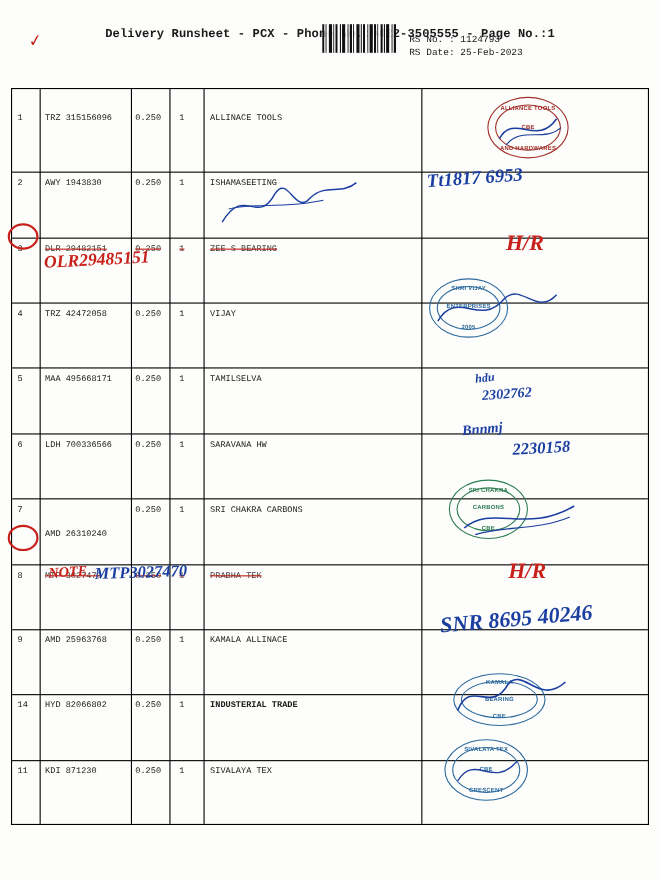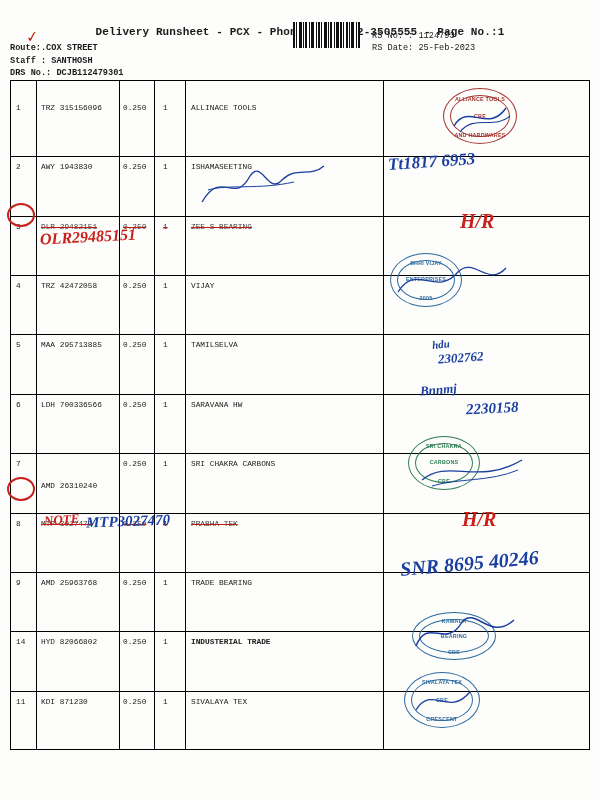--- a/index.html
+++ b/index.html
@@ -240,33 +240,20 @@
     <div>
       <span>RS No. :</span>
       <span>1124793</span>
     </div>
     <div>
       <span>RS Date:</span>
       <span>25-Feb-2023</span>
     </div>
   </div>
 
-  <div class="route-block">
-    <div>
-      <span>Route:</span><span>.COX STREET</span>
-    </div>
-    <div>
-      <span>Staff :</span>
-      <span>SANTHOSH</span>
-    </div>
-    <div>
-      <span>DRS No.:</span>
-      <span>DCJB112479301</span>
-    </div>
-  </div>
 
   <div class="red-tick ink">✓</div>
 
   <div class="table">
 
     <div class="vline" style="left:25px"></div>
     <div class="vline" style="left:108px"></div>
     <div class="vline" style="left:143px"></div>
     <div class="vline" style="left:174px"></div>
     <div class="vline" style="left:372px"></div>
@@ -290,21 +277,21 @@
         <div class="cell strike" style="left: 152px; top: 141.727px;">1</div>
         <div class="cell strike" style="left: 180px; top: 141.727px;">ZEE S BEARING</div>
         <div class="rowline" style="top: 194.091px;"></div>
         <div class="cell" style="left: 5px; top: 201.091px;">4</div>
         <div class="cell" style="left: 30px; top: 201.091px;">TRZ 42472058</div>
         <div class="cell" style="left: 112px; top: 201.091px;">0.250</div>
         <div class="cell" style="left: 152px; top: 201.091px;">1</div>
         <div class="cell" style="left: 180px; top: 201.091px;">VIJAY</div>
         <div class="rowline" style="top: 253.455px;"></div>
         <div class="cell" style="left: 5px; top: 260.455px;">5</div>
-        <div class="cell" style="left: 30px; top: 260.455px;">MAA 295713885</div>
+        <div class="cell" style="left: 30px; top: 260.455px;">MAA 495668171</div>
         <div class="cell" style="left: 112px; top: 260.455px;">0.250</div>
         <div class="cell" style="left: 152px; top: 260.455px;">1</div>
         <div class="cell" style="left: 180px; top: 260.455px;">TAMILSELVA</div>
         <div class="rowline" style="top: 312.818px;"></div>
         <div class="cell" style="left: 5px; top: 319.818px;">6</div>
         <div class="cell" style="left: 30px; top: 319.818px;">LDH 700336566</div>
         <div class="cell" style="left: 112px; top: 319.818px;">0.250</div>
         <div class="cell" style="left: 152px; top: 319.818px;">1</div>
         <div class="cell" style="left: 180px; top: 319.818px;">SARAVANA HW</div>
         <div class="rowline" style="top: 372.182px;"></div>
@@ -317,21 +304,21 @@
         <div class="cell" style="left: 5px; top: 438.545px;">8</div>
         <div class="cell strike" style="left: 30px; top: 438.545px;">MTP 3027470</div>
         <div class="cell strike" style="left: 112px; top: 438.545px;">0.250</div>
         <div class="cell strike" style="left: 152px; top: 438.545px;">1</div>
         <div class="cell strike" style="left: 180px; top: 438.545px; text-align: right;">PRABHA TEK</div>
         <div class="rowline" style="top: 490.909px;"></div>
         <div class="cell" style="left: 5px; top: 497.909px;">9</div>
         <div class="cell" style="left: 30px; top: 497.909px;">AMD 25963768</div>
         <div class="cell" style="left: 112px; top: 497.909px;">0.250</div>
         <div class="cell" style="left: 152px; top: 497.909px;">1</div>
-        <div class="cell" style="left: 180px; top: 497.909px;">TRADE BEARING</div>
+        <div class="cell" style="left: 180px; top: 497.909px;">KAMALA ALLINACE</div>
         <div class="rowline" style="top: 550.273px;"></div>
         <div class="cell" style="left: 5px; top: 557.273px;">14</div>
         <div class="cell" style="left: 30px; top: 557.273px;">HYD 82066802</div>
         <div class="cell" style="left: 112px; top: 557.273px;">0.250</div>
         <div class="cell" style="left: 152px; top: 557.273px;">1</div>
         <div class="cell" style="left: 180px; top: 557.273px; font-weight: bold;">INDUSTERIAL TRADE</div>
         <div class="rowline" style="top: 609.636px;"></div>
         <div class="cell" style="left: 5px; top: 616.636px;">11</div>
         <div class="cell" style="left: 30px; top: 616.636px;">KDI 871230</div>
         <div class="cell" style="left: 112px; top: 616.636px;">0.250</div>

